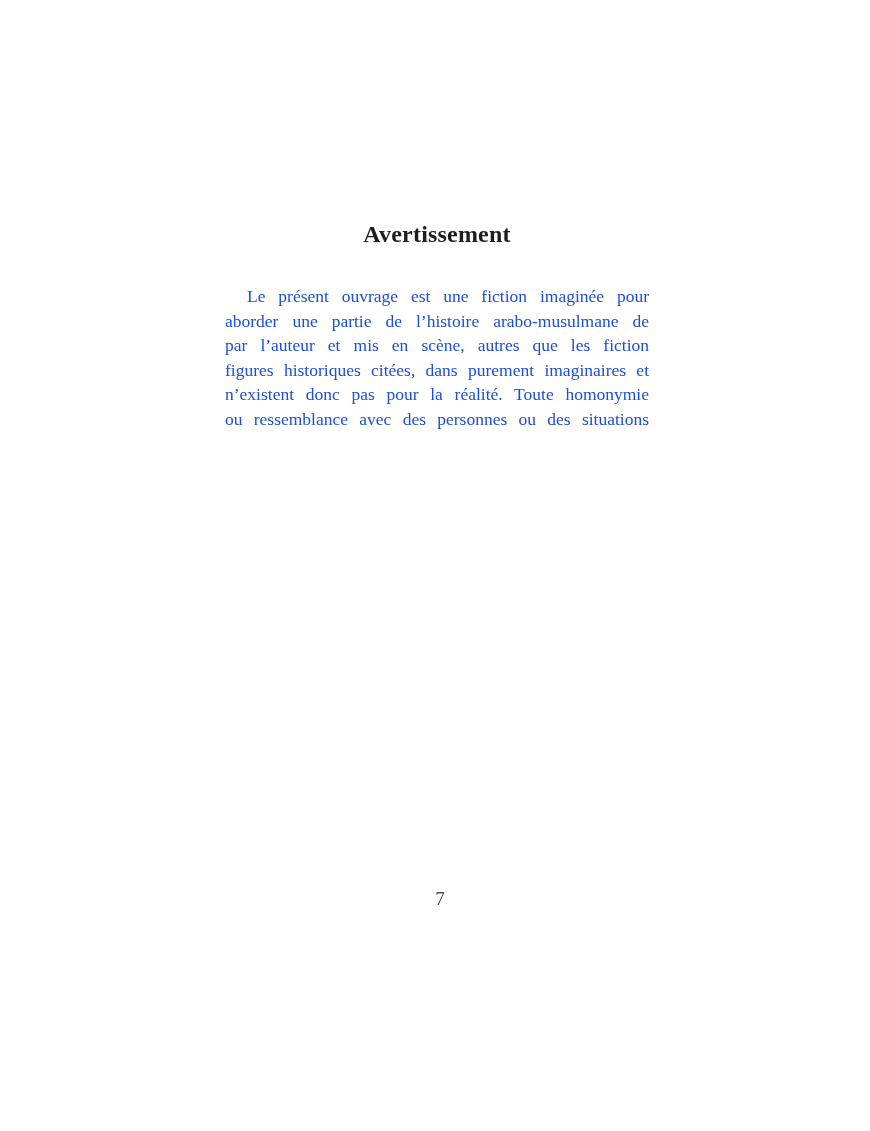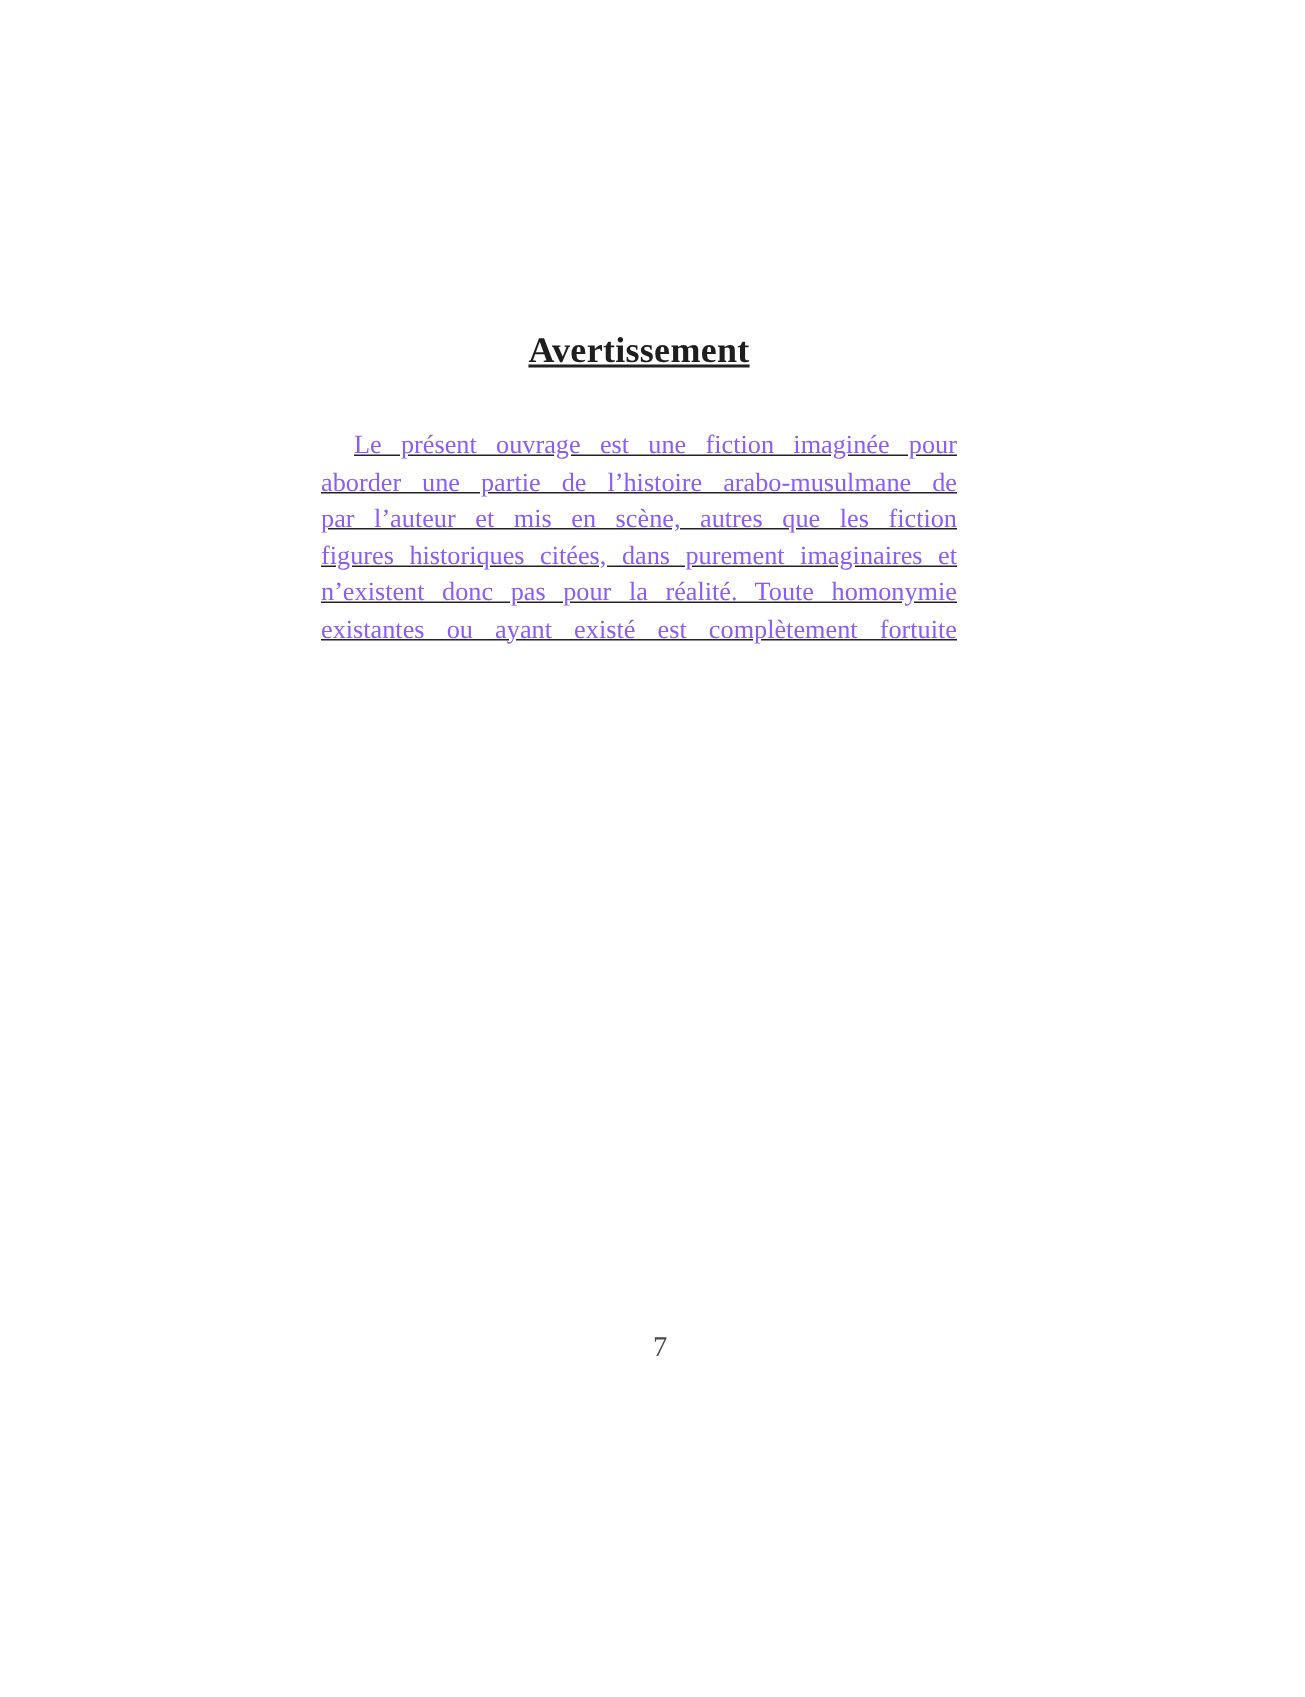--- a/index.html
+++ b/index.html
@@ -11,37 +11,36 @@
     position: relative;
     width: 870px;
     height: 1131px;
     background: #ffffff;
     overflow: hidden;
     font-family: "Liberation Serif", "DejaVu Serif", serif;
     color: #232323;
   }
   .content {
     position: absolute;
-    left: 214px;
+    left: 225px;
     top: 222px;
     width: 424px;
-    text-decoration: underline;
   }
   .heading {
     margin: 0 0 38px 0;
     font-size: 24px;
     line-height: 24px;
     font-weight: bold;
     text-align: center;
     letter-spacing: 0.2px;
     color: #1e1e1e;
   }
   .paragraph {
     font-size: 17.5px;
-    color: #8b5cf6;
+    color: #1d4ed8;
   }
   .paragraph .line {
     line-height: 24.5px;
     text-align: justify;
     text-align-last: justify;
     white-space: normal;
   }
   .paragraph .line.first {
     text-indent: 22px;
   }
@@ -63,17 +62,17 @@
 
 <div class="page">
   <div class="content">
     <h1 class="heading">Avertissement</h1>
     <div class="paragraph">
         <div class="line first">Le présent ouvrage est une fiction imaginée pour</div>
         <div class="line">aborder une partie de l’histoire arabo-musulmane de</div>
         <div class="line">par l’auteur et mis en scène, autres que les fiction</div>
         <div class="line">figures historiques citées, dans purement imaginaires et</div>
         <div class="line">n’existent donc pas pour la réalité. Toute homonymie</div>
-        <div class="line">existantes ou ayant existé est complètement fortuite</div>
+        <div class="line">ou ressemblance avec des personnes ou des situations</div>
       </div>
   </div>
   <div class="page-number">7</div>
 </div>
 
 </body></html>

